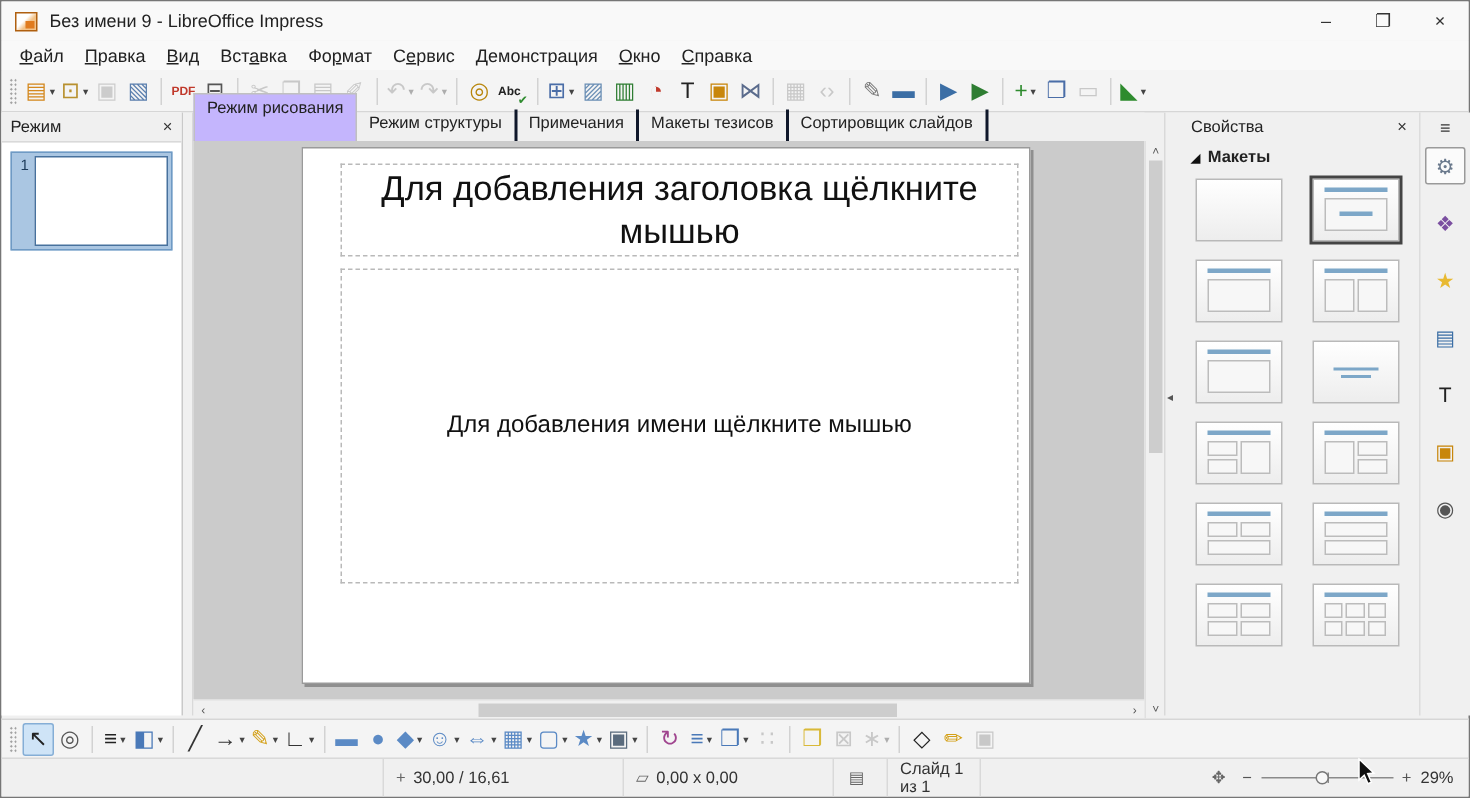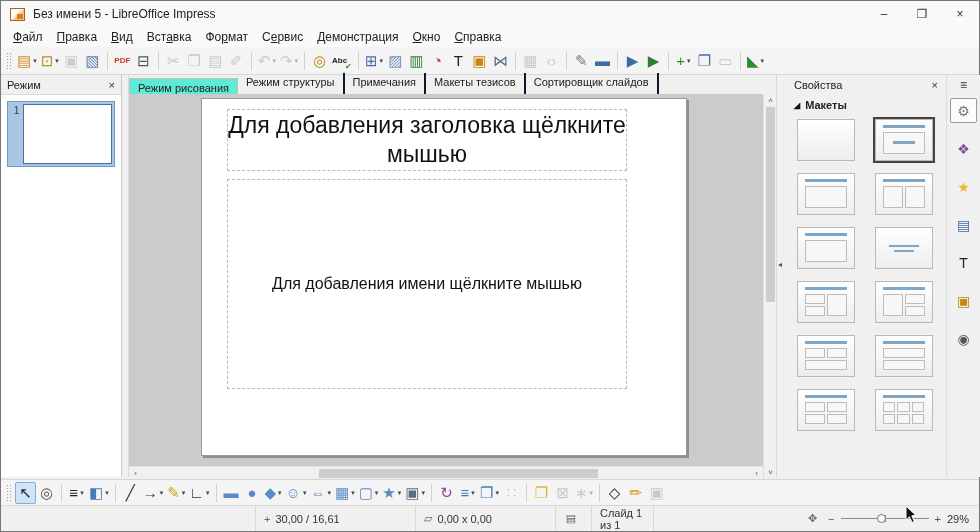--- a/index.html
+++ b/index.html
@@ -43,24 +43,24 @@
 
   
   .vsplit { position: absolute; top: 74px; bottom: 54px; background: #f0f0f0; }
   #split-left { left: 121px; width: 7px; border-right: 1px solid #d9d9d9; }
   #split-right { left: 775px; width: 10px; border-left: 1px solid #d9d9d9; }
   .collapse-arrow { position: absolute; top: 46%; left: 1px; font-size: 8px; color: #555; }
 
   
   #tabbar { position: absolute; left: 128px; top: 74px; width: 634px; height: 19px; background: #f0f0f0; display: flex; align-items: flex-end; font-size: 11px; color: #222; }
   .tab { padding: 3px 8px 6px; border-right: 2px solid #0f172a; white-space: nowrap; }
-  .tab.active { background: #5eead4; border: 1px solid #c0c0c0; border-bottom: none; padding: 3px 8px 0; }
+  .tab.active { background: #c4b5fd; border: 1px solid #c0c0c0; border-bottom: none; padding: 3px 8px 16px; }
   #canvas-area { position: absolute; left: 128px; top: 93px; width: 634px; height: 372px; background: #cbcbcb; overflow: hidden; }
   #slide-canvas { position: absolute; left: 72px; top: 4px; width: 486px; height: 358px; background: #ffffff; border: 1px solid #9a9a9a; box-shadow: 2px 2px 0 #8f8f8f; }
-  .placeholder { position: absolute; left: 25px; width: 400px; border: 1px dashed #b9b9b9; }
+  .placeholder { position: absolute; left: 25px; width: 452px; border: 1px dashed #b9b9b9; }
   #title-ph { top: 10px; height: 62px; display: flex; align-items: center; justify-content: center; text-align: center; font-size: 23px; color: #111; line-height: 29px; }
   #body-ph { top: 80px; height: 210px; display: flex; align-items: center; justify-content: center; text-align: center; font-size: 16px; color: #111; }
 
   
   .scrollbar { position: absolute; background: #f0f0f0; }
   #hscroll { left: 128px; top: 465px; width: 634px; height: 13px; border-top: 1px solid #e0e0e0; }
   #vscroll { left: 762px; top: 93px; width: 13px; height: 385px; border-left: 1px solid #e0e0e0; }
   .sc-arrow { position: absolute; width: 13px; height: 13px; font-size: 8px; color: #555; display: flex; align-items: center; justify-content: center; }
   #hscroll .thumb { position: absolute; left: 30%; width: 44%; top: 2px; height: 9px; background: #cdcdcd; }
   #vscroll .thumb { position: absolute; top: 13px; height: 195px; left: 2px; width: 9px; background: #cdcdcd; }
@@ -104,21 +104,21 @@
   .zoom-pm { color: #555; font-size: 11px; }
   #mouse-cursor { position: absolute; left: 905px; top: 505px; z-index: 20; }
 </style>
 </head>
 <body>
 
 <div class="window">
 
   <div class="titlebar">
     <span class="app-icon"></span>
-    <span class="title-text">Без имени 5 - LibreOffice Impress</span>
+    <span class="title-text">Без имени 9 - LibreOffice Impress</span>
     <div class="win-controls">
       <span class="wc">–</span>
       <span class="wc">❐</span>
       <span class="wc">×</span>
     </div>
   </div>
 
   <div class="menubar">
       <span class="menu-item"><u>Ф</u>айл</span>
       <span class="menu-item"><u>П</u>равка</span>

